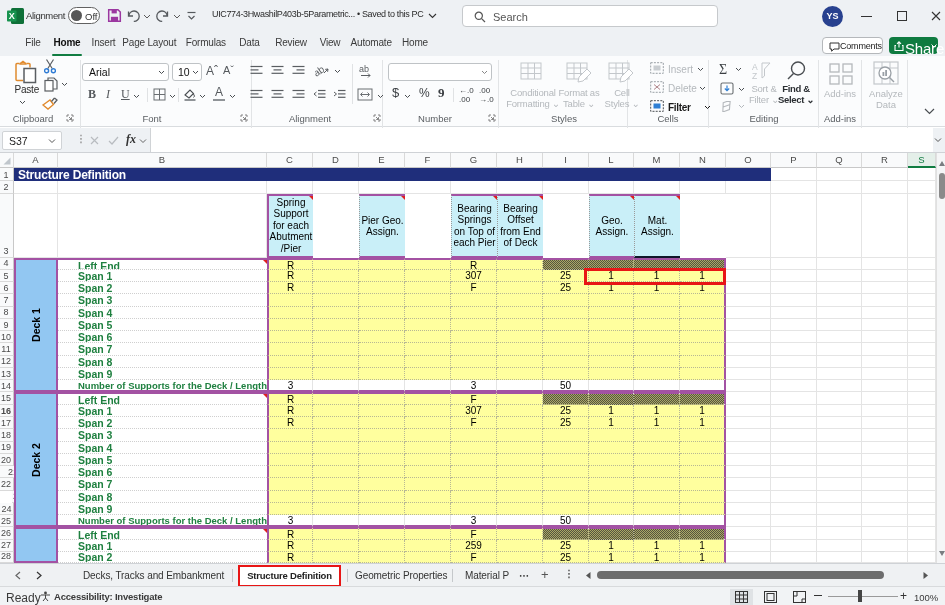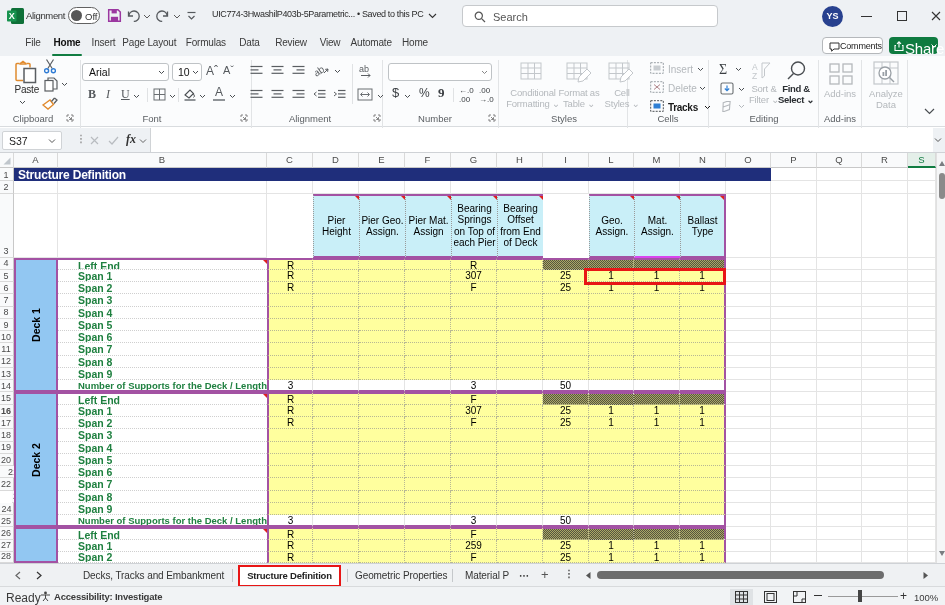--- a/index.html
+++ b/index.html
@@ -362,21 +362,21 @@
 <div class="abs dis" style="left:668px;top:27px;font-size:10px">Delete</div>
 <svg class="abs" style="left:699px;top:30px" width="7" height="5" viewBox="0 0 7 5">
       <path d="M1 1 l2.5 2.5 l2.5 -2.5" fill="none" stroke="#4a4e52" stroke-width="1"></path>
     </svg>
 <svg class="abs" style="left:650px;top:44px" width="14" height="12" viewBox="0 0 14 12">
       <g stroke="#4a4e52" stroke-width="1" fill="none">
         <rect x="0.7" y="0.7" width="12.6" height="10.6" stroke-dasharray="2 1.2"></rect>
         <rect x="3.5" y="3.5" width="7" height="5" fill="#2f7fd4" stroke="none"></rect>
       </g>
     </svg>
-<div class="abs rbtn" style="left:668px;top:46px;font-size:10px;color:#1a1a1a;font-weight:bold;letter-spacing:-0.3px">Tracks</div>
+<div class="abs rbtn" style="left:668px;top:46px;font-size:10px;color:#1a1a1a;font-weight:bold;letter-spacing:-0.3px">Filter</div>
 <svg class="abs" style="left:704px;top:49px" width="7" height="5" viewBox="0 0 7 5">
       <path d="M1 1 l2.5 2.5 l2.5 -2.5" fill="none" stroke="#1a1a1a" stroke-width="1"></path>
     </svg>
 <div class="abs" style="left:719px;top:6px;font-size:14px;color:#3a3e42;font-family:'Liberation Serif',serif">Σ</div>
 <svg class="abs" style="left:735px;top:11px" width="7" height="5" viewBox="0 0 7 5">
       <path d="M1 1 l2.5 2.5 l2.5 -2.5" fill="none" stroke="#4a4e52" stroke-width="1"></path>
     </svg>
 <svg class="abs" style="left:720px;top:26px" width="14" height="13" viewBox="0 0 14 13">
       <rect x="1" y="1" width="12" height="11" rx="1.5" fill="none" stroke="#6a6e72" stroke-width="1.1"></rect>
       <path d="M7 3.5 v5 M4.8 6.5 L7 8.7 L9.2 6.5" fill="none" stroke="#2f7fd4" stroke-width="1.2"></path>
@@ -704,50 +704,42 @@
 <div class="cell gl" style="left:497px;top:28.0px;width:46px;height:12.5px;"></div>
 <div class="cell gl" style="left:543px;top:28.0px;width:46px;height:12.5px;"></div>
 <div class="cell gl" style="left:589px;top:28.0px;width:45px;height:12.5px;"></div>
 <div class="cell gl" style="left:634px;top:28.0px;width:46px;height:12.5px;"></div>
 <div class="cell gl" style="left:680px;top:28.0px;width:46px;height:12.5px;"></div>
 <div class="cell gl" style="left:14px;top:40.5px;width:44px;height:64.0px;"></div>
 <div class="cell gl" style="left:58px;top:40.5px;width:209px;height:64.0px;"></div>
 <div class="cell navy" style="left:14px;top:15.0px;width:757px;height:13.0px;">
       <span style="position:absolute;left:4px;top:0px;font-size:12px;font-weight:bold;letter-spacing:-0.2px">Structure Definition</span>
     </div>
-<div class="cell cyan" style="left:313px;top:40.5px;width:46px;height:64.0px;border-top:2px solid #a352a3;border-bottom:2px solid #a352a3;border-left:1px dotted #9a9a9a;">
-      <div style="position:absolute;left:0;right:0;top:50%;transform:translateY(-50%);text-align:center;font-size:10px;line-height:11.5px;color:#000;white-space:normal">Pier<br>Height</div>
+<div class="cell cyan" style="left:267px;top:40.5px;width:46px;height:64.0px;border-top:2px solid #a352a3;border-bottom:2px solid #a352a3;border-left:2px solid #a352a3;">
+      <div style="position:absolute;left:0;right:0;top:50%;transform:translateY(-50%);text-align:center;font-size:10px;line-height:11.5px;color:#000;white-space:normal">Spring<br>Support<br>for each<br>Abutment<br>/Pier</div>
       <div class="redtri"></div>
     </div>
 <div class="cell cyan" style="left:359px;top:40.5px;width:46px;height:64.0px;border-top:2px solid #a352a3;border-bottom:2px solid #a352a3;border-left:1px dotted #9a9a9a;">
       <div style="position:absolute;left:0;right:0;top:50%;transform:translateY(-50%);text-align:center;font-size:10px;line-height:11.5px;color:#000;white-space:normal">Pier Geo.<br>Assign.</div>
       <div class="redtri"></div>
     </div>
-<div class="cell cyan" style="left:405px;top:40.5px;width:46px;height:64.0px;border-top:2px solid #a352a3;border-bottom:2px solid #a352a3;border-left:1px dotted #9a9a9a;">
-      <div style="position:absolute;left:0;right:0;top:50%;transform:translateY(-50%);text-align:center;font-size:10px;line-height:11.5px;color:#000;white-space:normal">Pier Mat.<br>Assign</div>
-      <div class="redtri"></div>
-    </div>
 <div class="cell cyan" style="left:451px;top:40.5px;width:46px;height:64.0px;border-top:2px solid #a352a3;border-bottom:2px solid #a352a3;border-left:1px dotted #9a9a9a;">
       <div style="position:absolute;left:0;right:0;top:50%;transform:translateY(-50%);text-align:center;font-size:10px;line-height:11.5px;color:#000;white-space:normal">Bearing<br>Springs<br>on Top of<br>each Pier</div>
       <div class="redtri"></div>
     </div>
 <div class="cell cyan" style="left:497px;top:40.5px;width:46px;height:64.0px;border-top:2px solid #a352a3;border-bottom:2px solid #a352a3;border-left:1px dotted #9a9a9a;">
       <div style="position:absolute;left:0;right:0;top:50%;transform:translateY(-50%);text-align:center;font-size:10px;line-height:11.5px;color:#000;white-space:normal">Bearing<br>Offset<br>from End<br>of Deck</div>
       <div class="redtri"></div>
     </div>
 <div class="cell cyan" style="left:589px;top:40.5px;width:45px;height:64.0px;border-top:2px solid #a352a3;border-bottom:2px solid #a352a3;border-left:1px dotted #9a9a9a;">
       <div style="position:absolute;left:0;right:0;top:50%;transform:translateY(-50%);text-align:center;font-size:10px;line-height:11.5px;color:#000;white-space:normal">Geo.<br>Assign.</div>
       <div class="redtri"></div>
     </div>
-<div class="cell cyan" style="left:634px;top:40.5px;width:46px;height:64.0px;border-top:2px solid #a352a3;border-bottom:2px solid #d946ef;border-left:1px dotted #9a9a9a;">
+<div class="cell cyan" style="left:634px;top:40.5px;width:46px;height:64.0px;border-top:2px solid #a352a3;border-bottom:2px solid #0f172a;border-left:1px dotted #9a9a9a;">
       <div style="position:absolute;left:0;right:0;top:50%;transform:translateY(-50%);text-align:center;font-size:10px;line-height:11.5px;color:#000;white-space:normal">Mat.<br>Assign.</div>
-      <div class="redtri"></div>
-    </div>
-<div class="cell cyan" style="left:680px;top:40.5px;width:46px;height:64.0px;border-top:2px solid #a352a3;border-bottom:2px solid #a352a3;border-left:1px dotted #9a9a9a;border-right:2px solid #a352a3;">
-      <div style="position:absolute;left:0;right:0;top:50%;transform:translateY(-50%);text-align:center;font-size:10px;line-height:11.5px;color:#000;white-space:normal">Ballast<br>Type</div>
       <div class="redtri"></div>
     </div>
 <div class="cell deck" style="left:14px;top:104.5px;width:44px;height:134.97px;border:2px solid #a352a3;">
       <div style="position:absolute;left:50%;top:50%;transform:translate(-50%,-50%) rotate(-90deg);font-size:10.5px;font-weight:bold;color:#000;white-space:nowrap">Deck 1</div>
     </div>
 <div class="cell " style="left:58px;top:104.5px;width:209px;height:12.27px;background:#fff;border-top:2px solid #a352a3;border-bottom:1px dotted #cfcfcf;">
       <span class="green" style="position:absolute;left:20px;top:0;font-size:10.5px;line-height:12.27px">Left End</span>
       <div class="redtri"></div>
     </div>
 <div class="cell yellow val" style="left:267px;top:104.5px;width:46px;height:12.27px;border-left:2px solid #a352a3;border-right:1px dotted #b8b894;border-top:2px solid #a352a3;border-bottom:1px dotted #b8b894;line-height:12.27px;">R</div>

